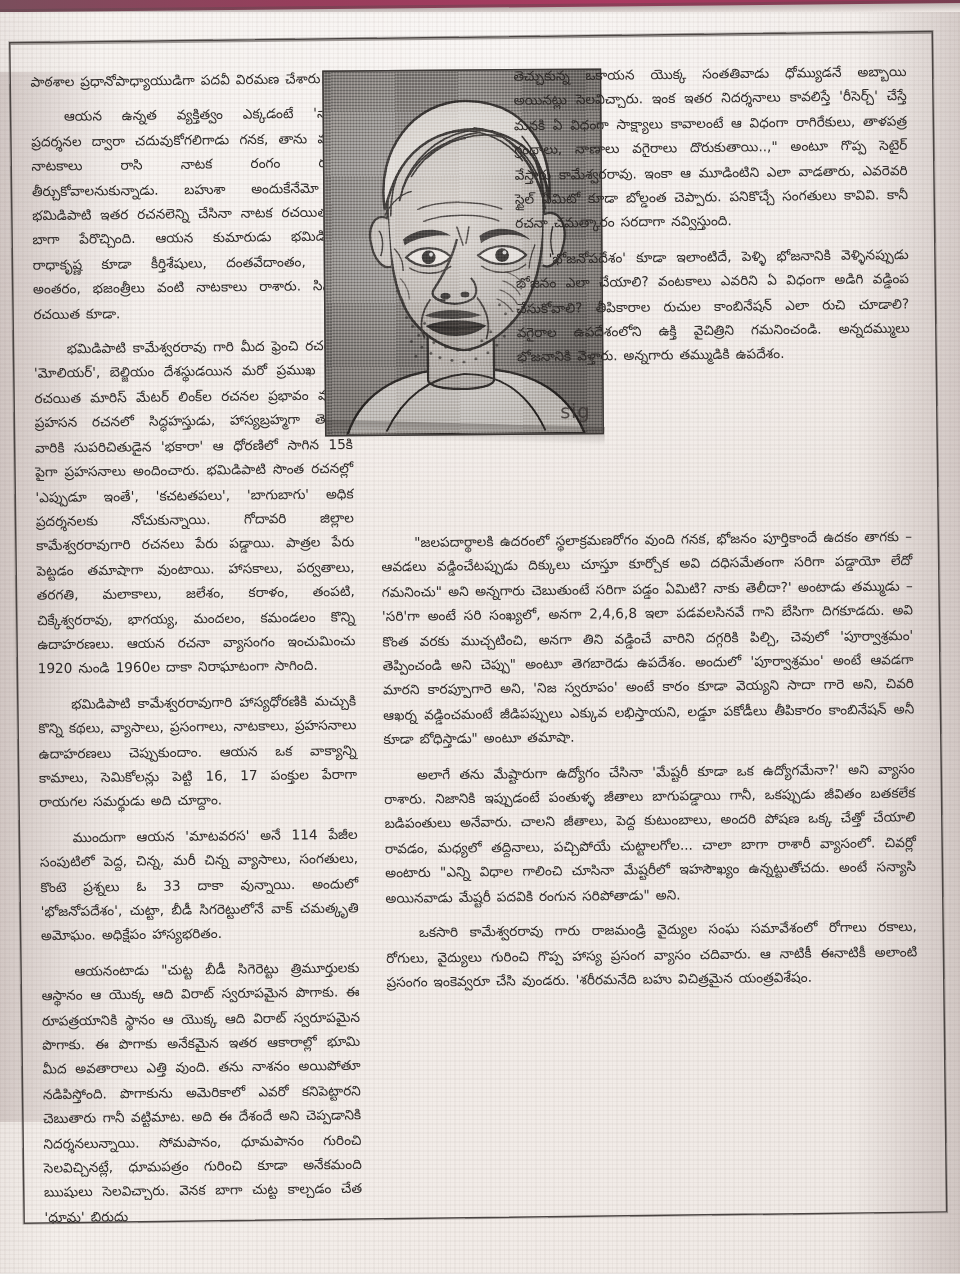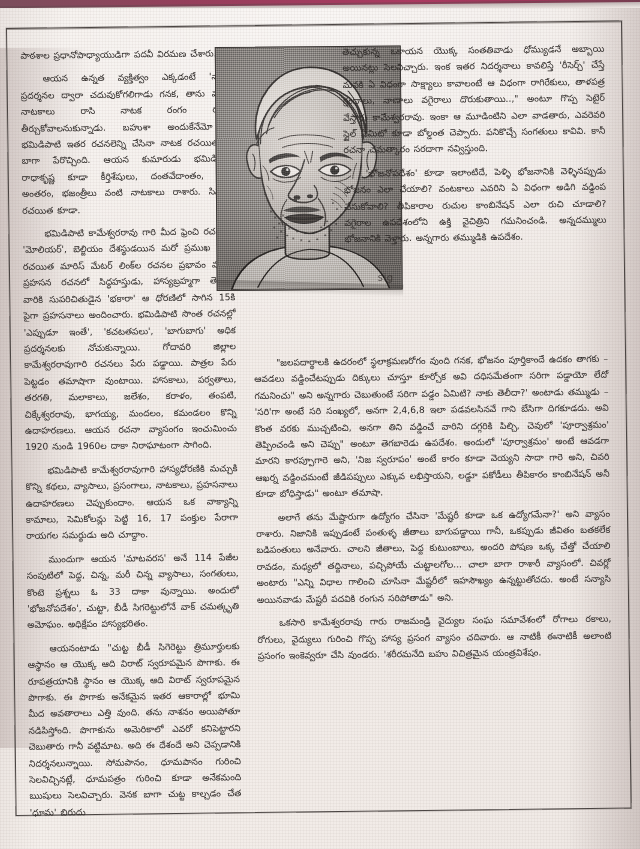--- a/index.html
+++ b/index.html
@@ -106,21 +106,21 @@
     mix-blend-mode:overlay;pointer-events:none;z-index:6;
   }
   #portrait .vign{
     position:absolute;inset:0;z-index:5;pointer-events:none;
     background:radial-gradient(70% 60% at 45% 42%,rgba(255,255,255,.18),rgba(0,0,0,.22) 95%);
   }
   #portrait svg{position:absolute;left:0;top:0;display:block;}
 
   .caption-sig{
     position:absolute;right:8px;bottom:6px;
-    font-size:10px;color:#3b3533;z-index:7;
+    font-size:13px;color:#3b3533;z-index:7;
     letter-spacing:.5px;opacity:.85;
   }
   
   #photo-skew{
     position:absolute;left:208px;top:258px;width:186px;height:12px;
     background:linear-gradient(180deg,rgba(60,55,52,.35),rgba(255,255,255,0));
     transform:rotate(2.2deg);pointer-events:none;
   }
 </style>
 </head>

